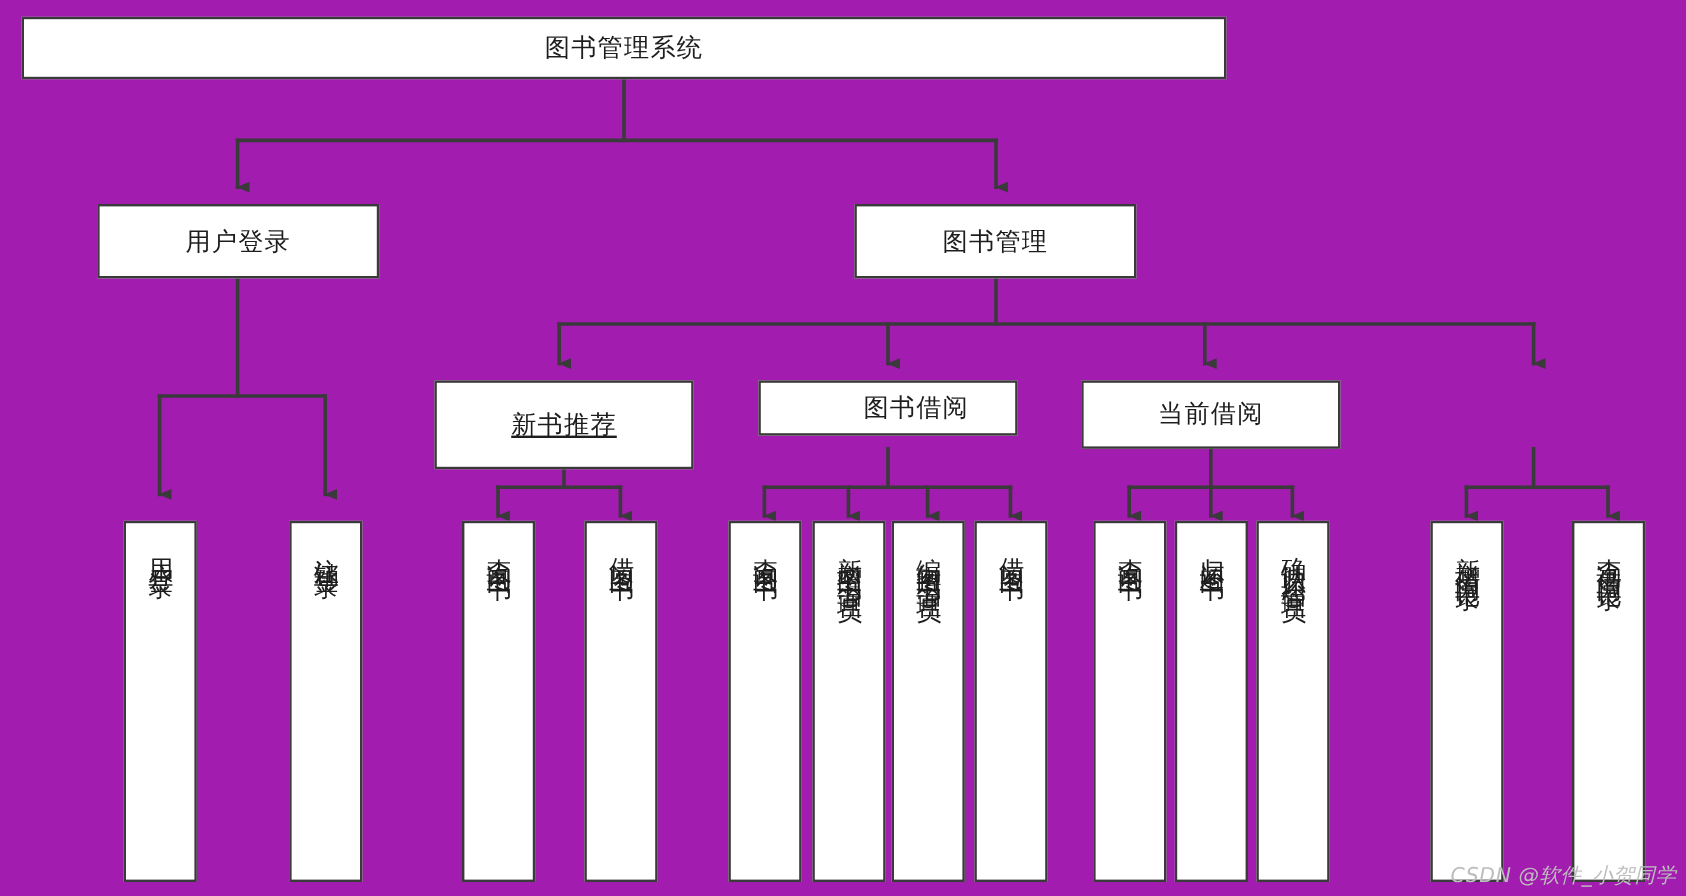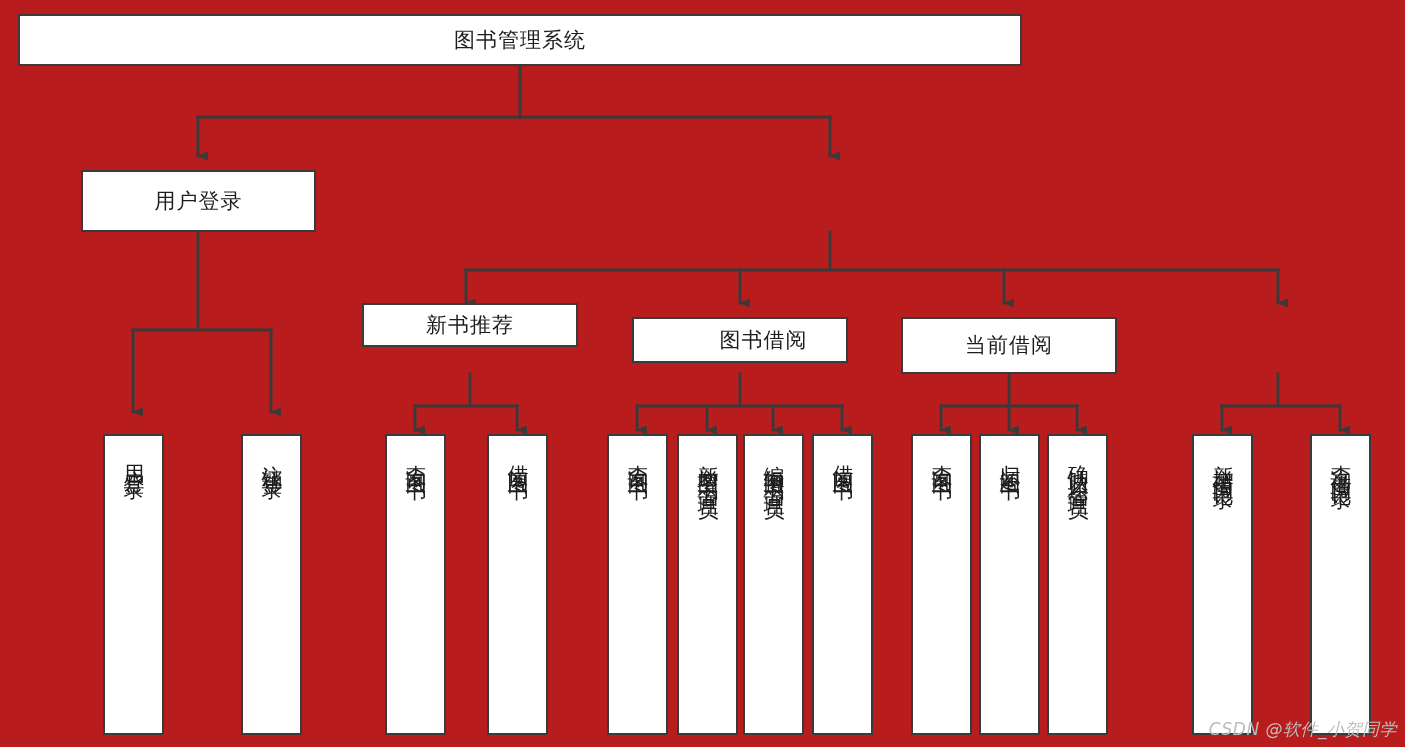--- a/index.html
+++ b/index.html
@@ -8,21 +8,21 @@
     padding: 0;
     background: #ffffff;
   }
   body {
     font-family: "DejaVu Sans", "Liberation Sans", sans-serif;
   }
   #diagram-root {
     position: relative;
     width: 1405px;
     height: 747px;
-    background: #b91c1c;
+    background: #a21caf;
     overflow: hidden;
   }
   #diagram-svg {
     position: absolute;
     left: 0;
     top: 0;
     width: 1405px;
     height: 747px;
   }
   .node {
@@ -130,22 +130,25 @@
     </g>
   </svg>
 
   <div class="node root horiz" style="left:18px; top:14px; width:1004px; height:52px;">
     <span class="node-label">图书管理系统</span>
   </div>
 
   <div class="node horiz" style="left:81px; top:170px; width:235px; height:62px;">
     <span class="node-label">用户登录</span>
   </div>
-
-  <div class="node horiz" style="left:362px; top:303px; width:216px; height:44px;">
+  <div class="node horiz" style="left:712px; top:170px; width:235px; height:62px;">
+    <span class="node-label">图书管理</span>
+  </div>
+
+  <div class="node horiz" style="left:362px; top:317px; width:216px; height:74px;text-decoration:underline;">
     <span class="node-label">新书推荐</span>
   </div>
   <div class="node horiz" style="left:632px; top:317px; width:216px; height:46px;padding-left:47px;">
     <span class="node-label">图书借阅</span>
   </div>
   <div class="node horiz" style="left:901px; top:317px; width:216px; height:57px;">
     <span class="node-label">当前借阅</span>
   </div>
 
   <div class="node leaf" style="left:103px; top:434px; width:61px; height:301px;">

